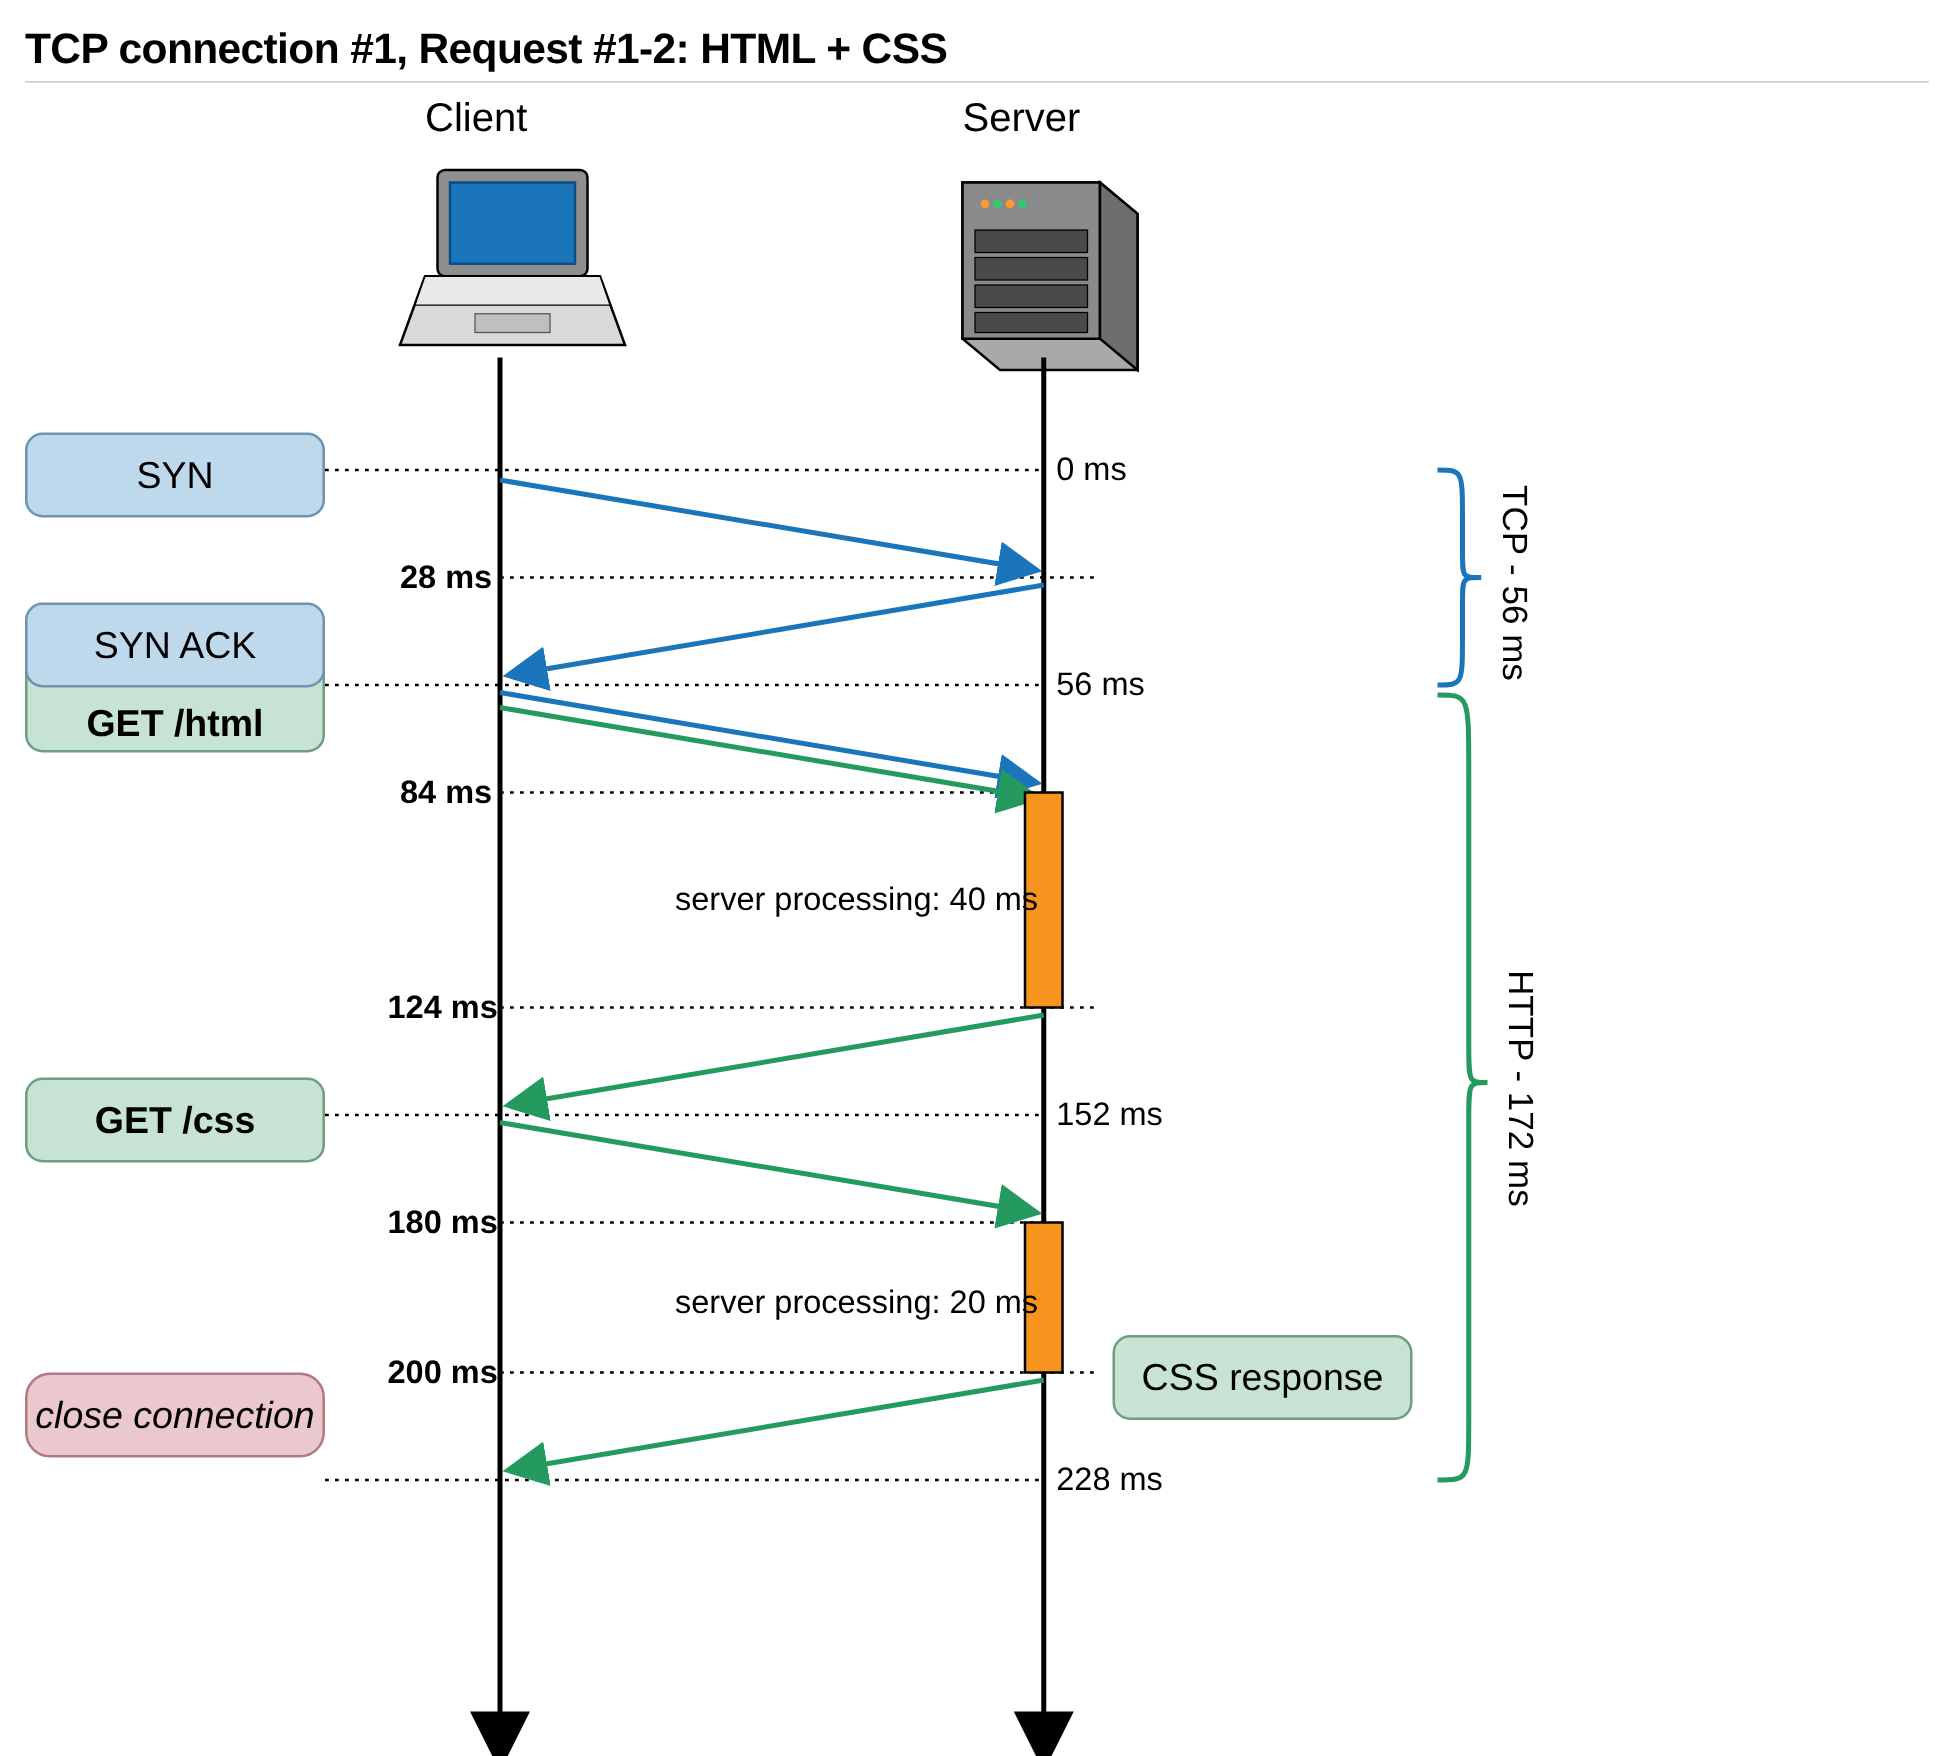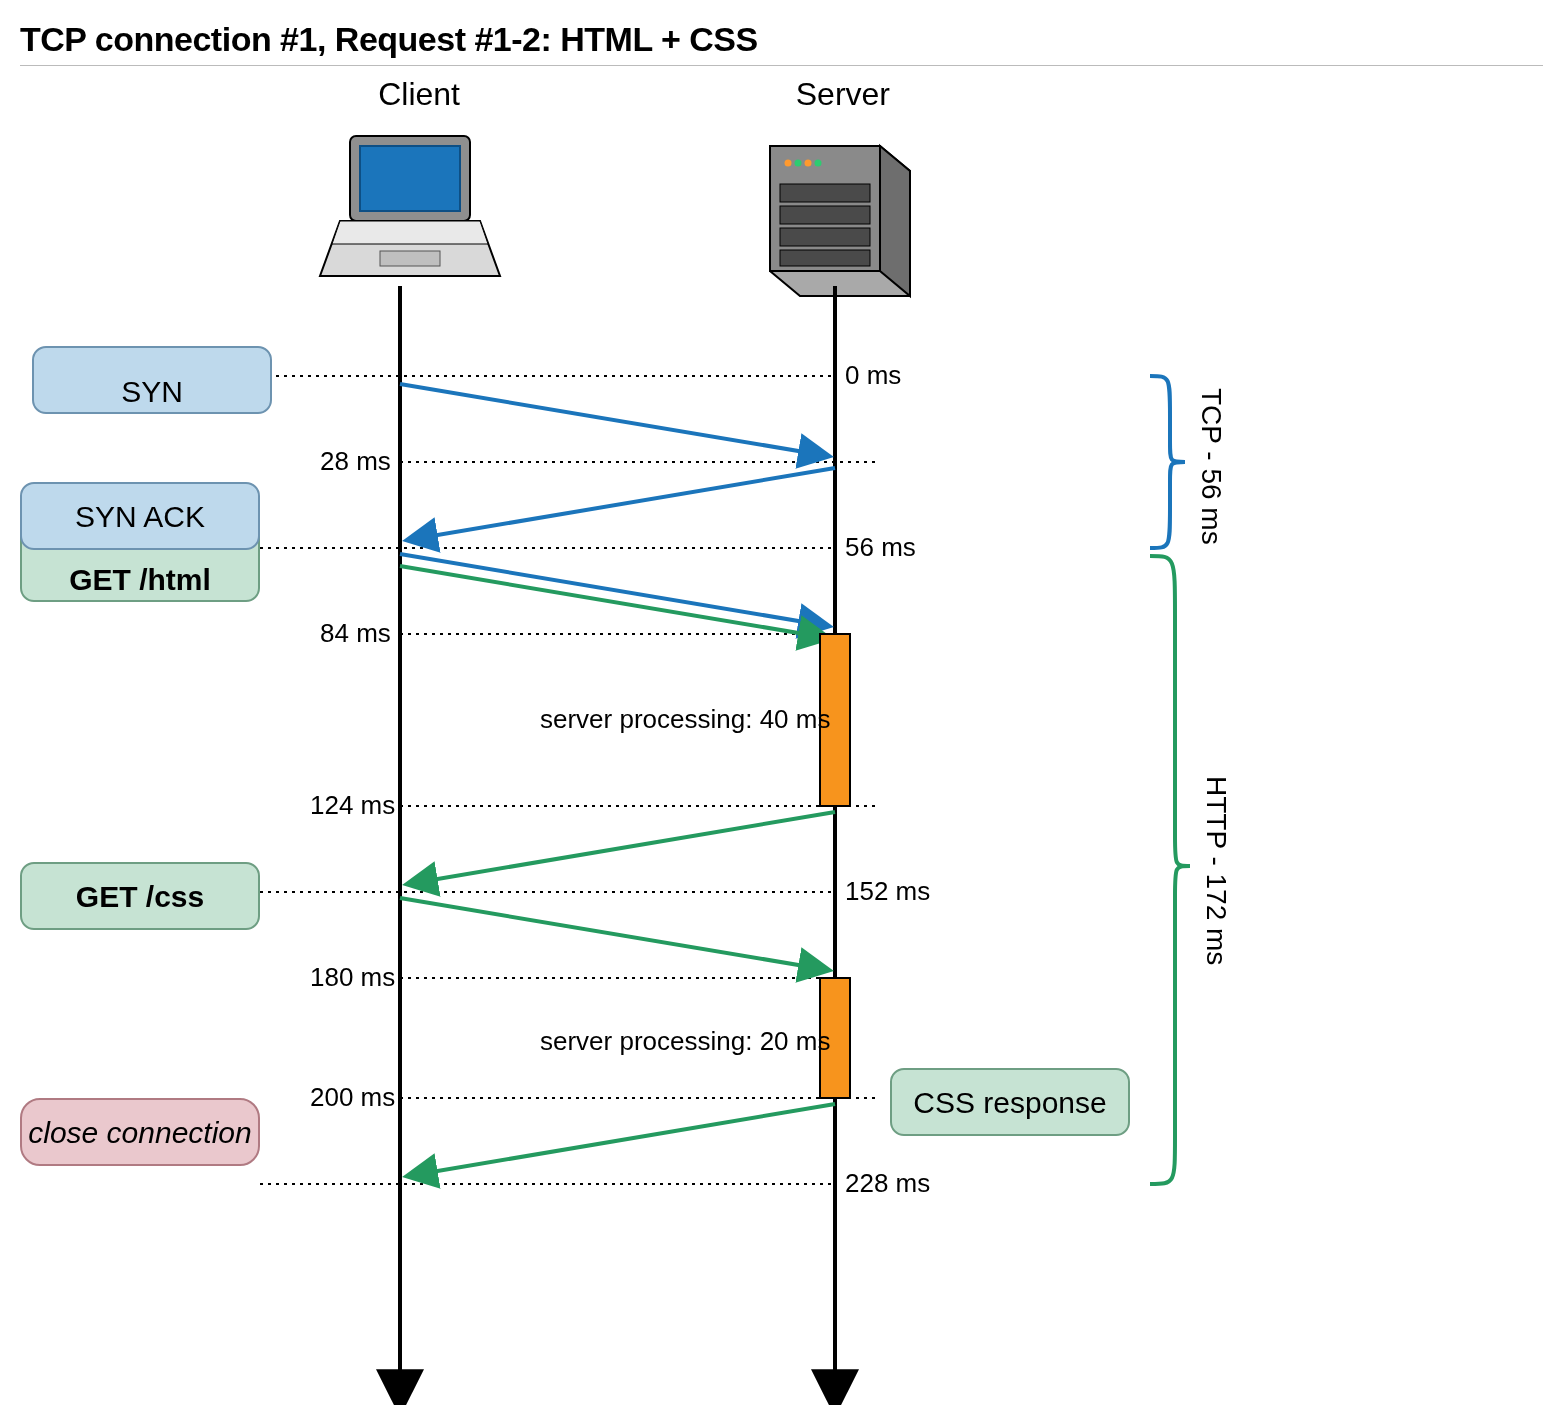--- a/index.html
+++ b/index.html
@@ -24,21 +24,21 @@
   .canvas {
     position: relative;
     width: 1500px;
     height: 1340px;
   }
   svg { position: absolute; top: 0; left: 0; }
   .head-label {
     position: absolute;
     font-size: 32px;
     font-weight: 400;
-    text-align: right;
+    text-align: left;
   }
   .msgbox {
     position: absolute;
     border: 2px solid;
     border-radius: 14px;
     font-size: 30px;
     text-align: center;
     display: flex;
     flex-direction: column;
     align-items: center;
@@ -48,21 +48,21 @@
   }
   .msgbox.blue  { background: #bed9ec; border-color: #6d93b0; }
   .msgbox.green { background: #c6e3d3; border-color: #6e9e83; }
   .msgbox.pink  { background: #eac8cd; border-color: #b07a82; font-style: italic; }
   .msgbox .bold { font-weight: 700; }
   .tlabel {
     position: absolute;
     font-size: 26px;
     white-space: nowrap;
   }
-  .tlabel.left  { text-align: left; }
+  .tlabel.left  { text-align: left; font-weight: bold; }
   .tlabel.right { text-align: left; }
   .proc-label {
     position: absolute;
     font-size: 26px;
     text-align: right;
     white-space: nowrap;
   }
   .phase-label {
     position: absolute;
     font-size: 28px;
@@ -159,21 +159,21 @@
 
     <path d="M1130,480
              C1155,480 1155,480 1155,540
              L1155,760
              C1155,790 1155,790 1170,790
              C1155,790 1155,790 1155,820
              L1155,1060
              C1155,1108 1155,1108 1130,1108" fill="none" stroke="#249a5f" stroke-width="4"></path>
   </svg>
 
-  <div class="msgbox blue" style="left:12px; top:270px; width:236px; height:56px;justify-content:flex-end;">
+  <div class="msgbox blue" style="left:0; top:270px; width:236px; height:56px;">
     <span>SYN</span>
   </div>
 
   <div class="msgbox green" style="left:0; top:430px; width:236px; height:84px;justify-content:space-between;">
     <span>ACK</span>
     <span class="bold">GET /html</span>
   </div>
 
   <div class="msgbox green" style="left:0; top:786px; width:236px; height:56px;">
     <span class="bold">GET /css</span>

